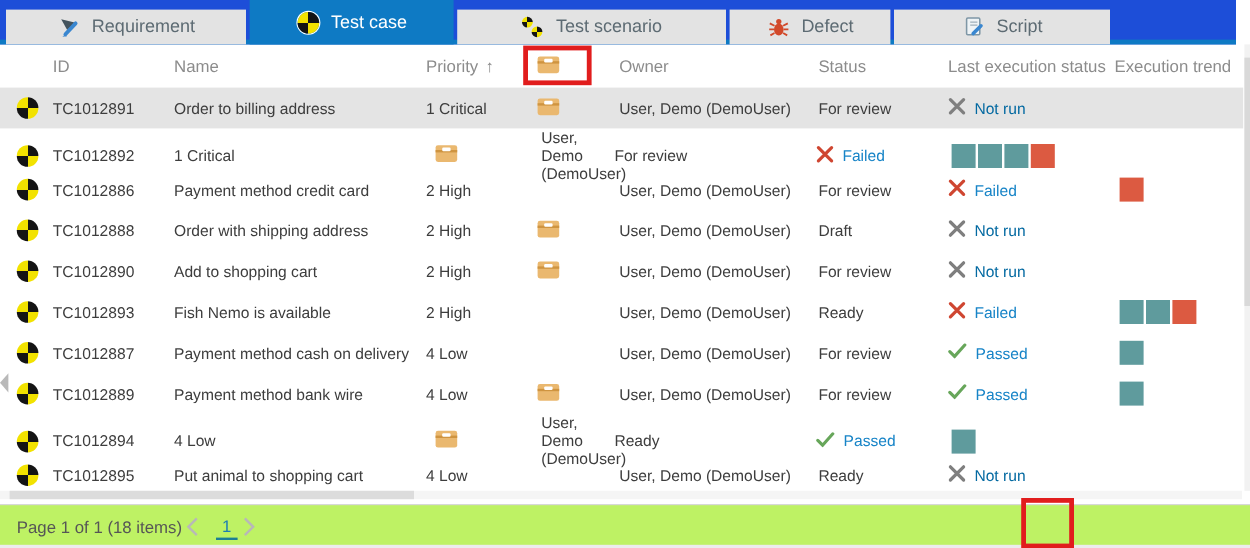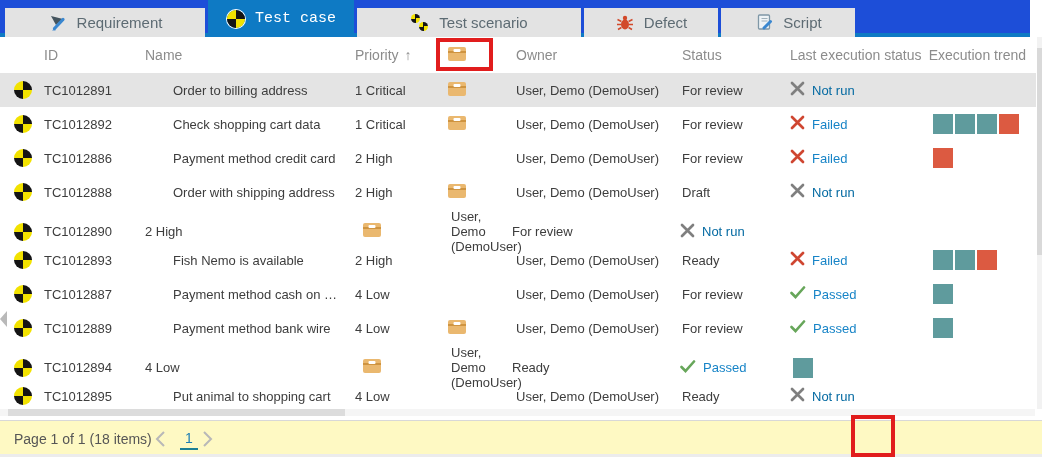--- a/index.html
+++ b/index.html
@@ -36,40 +36,40 @@
   .hc.c-status,.row .c-status{padding-left:7px;}
   .hc.c-exec,.row .c-exec{padding-left:5px;}
   .c-arch{padding-left:8px;}
   .c-trend-h{text-align:right;padding-right:10px;}
   .sort{color:#8c8c8c;font-size:14px;margin-left:6px;}
 
   .tbody{position:absolute;top:73px;left:0;right:6px;}
   .row{height:34px;font-size:13px;color:#3d3d3d;cursor:pointer;}
   .row.selected{background:#e4e4e4;}
   .c-icon{padding-left:14px;display:flex;align-items:center;}
-  .c-name{white-space:nowrap;overflow:hidden;text-overflow:ellipsis;padding-right:12px;margin-left:28px;}
+  .c-name{white-space:nowrap;overflow:hidden;text-overflow:ellipsis;padding-right:12px;}
   .c-exec{display:flex;align-items:center;gap:7px;white-space:nowrap;}
   .exec-label{color:#0369a1;}
   .exec-label.link{color:#1784c7;}
   .c-trend{display:flex;gap:2px;padding-left:8px;}
   .sq{width:20px;height:20px;flex:none;}
   .sq.pass{background:#5f9b9d;}
   .sq.fail{background:#dc5a41;}
 
   
   .hscroll-track{position:absolute;left:0;top:409px;width:1035px;height:7px;background:#f5f5f5;}
   .hscroll-thumb{position:absolute;left:8px;top:0;width:337px;height:7px;background:#dcdcdc;}
   .vscroll-track{position:absolute;right:0;top:37px;width:5px;height:372px;background:#f2f2f2;}
   .vscroll-thumb{position:absolute;right:0;top:11px;width:5px;height:207px;background:#d9d9d9;}
   .collapse-handle{position:absolute;left:0;top:311px;width:0;height:0;cursor:pointer;
        border-top:8px solid transparent;border-bottom:8px solid transparent;border-right:7px solid #b9b9b9;}
 
   
   .footer{position:absolute;left:0;right:0;top:420px;height:37px;border-top:1px solid #d8d8d8;
-          background:#fef9c3;font-size:14px;color:#565656;}
+          background:#bef264;font-size:14px;color:#565656;}
   .pgsummary{position:absolute;left:14px;top:10px;}
   .pgprev{position:absolute;left:155px;top:9px;cursor:pointer;}
   .pgnext{position:absolute;left:202px;top:9px;cursor:pointer;}
   .pgcur{position:absolute;left:180px;top:9px;color:#1c7db3;padding:0 5px 2px 5px;border-bottom:2px solid #1d7f94;cursor:pointer;}
 
   
   .ann{position:absolute;border:4px solid #e11d1d;box-sizing:border-box;z-index:6;pointer-events:none;}
   .ann1{left:436px;top:38px;width:57px;height:33px;}
   .ann2{left:851px;top:415px;width:44px;height:42px;}
   .bottom-strip{position:absolute;left:0;right:0;bottom:0;height:3px;background:#ececec;}
@@ -85,21 +85,21 @@
         <div class="tab" style="width: 200px;">
           <span class="tabicon">
             <svg width="20" height="17" viewBox="0 0 20 17">
               <path d="M3 2 L15 5 L8 11 Z" fill="#44545e"></path>
               <path d="M6.5 14.5 L15 5.5" stroke="#3a87d0" stroke-width="3.2" stroke-linecap="round"></path>
               <path d="M4 16.6 L6.3 14.6 L8 16.2 Z" fill="#3a87d0"></path>
             </svg>
           </span>
           <span>Requirement</span>
         </div>
-        <div class="tab active" style="width: 146px; font-family: Liberation Mono, monospace;">
+        <div class="tab active" style="width: 170px;">
           <span class="tabicon">
             <span class="dummy"></span>
           </span>
           <span>Test case</span>
         </div>
         <div class="tab" style="width: 224px;">
           <span class="tabicon">
             <span class="dummy mini m1"></span>
             <span class="dummy mini m2"></span>
           </span>
@@ -108,21 +108,21 @@
         <div class="tab" style="width: 134px;">
           <span class="tabicon">
             <svg width="18" height="16" viewBox="0 0 18 16">
               <ellipse cx="9" cy="9.5" rx="4" ry="5" fill="#d2492a"></ellipse>
               <circle cx="9" cy="3" r="2.2" fill="#d2492a"></circle>
               <path d="M5.4 6.5 L1.5 4.5 M5 9.5 L1 9.5 M5.4 12.5 L2 14.5 M12.6 6.5 L16.5 4.5 M13 9.5 L17 9.5 M12.6 12.5 L16 14.5" stroke="#d2492a" stroke-width="1.5"></path>
             </svg>
           </span>
           <span>Defect</span>
         </div>
-        <div class="tab" style="width: 134px;">
+        <div class="tab" style="width: 180px;">
           <span class="tabicon">
             <svg width="17" height="17" viewBox="0 0 17 17">
               <rect x="2.5" y="1" width="11" height="14" rx="1" fill="#eef3f6" stroke="#7f97a6" stroke-width="1.3"></rect>
               <path d="M5.5 4.5 h6 M5.5 7 h6" stroke="#9fb0ba" stroke-width="1.1"></path>
               <path d="M8 14 L14.5 7.5" stroke="#3a87d0" stroke-width="3" stroke-linecap="round"></path>
             </svg>
           </span>
           <span>Script</span>
         </div>
       </div>
@@ -157,21 +157,20 @@
             </svg></span>
           <span class="exec-label">Not run</span>
         </div>
         <div class="c-trend"></div>
       </div>
       <div class="row grid">
         <div class="c-icon">
           <span class="dummy"></span>
         </div>
         <div class="c-id">TC1012892</div>
-        <div class="c-name">Check shopping cart data</div>
         <div class="c-priority">1 Critical</div>
         <div class="c-arch"><span class="icon-archive"></span></div>
         <div class="c-owner">User, Demo (DemoUser)</div>
         <div class="c-status">For review</div>
         <div class="c-exec">
           <span><svg width="15" height="15" viewBox="0 0 15 15">
               <path d="M2 2 L13 13 M13 2 L2 13" stroke="#cf4631" stroke-width="2.7" stroke-linecap="round" fill="none"></path>
             </svg></span>
           <span class="exec-label link">Failed</span>
         </div>
@@ -218,20 +217,21 @@
             </svg></span>
           <span class="exec-label">Not run</span>
         </div>
         <div class="c-trend"></div>
       </div>
       <div class="row grid">
         <div class="c-icon">
           <span class="dummy"></span>
         </div>
         <div class="c-id">TC1012890</div>
+        <div class="c-name">Add to shopping cart</div>
         <div class="c-priority">2 High</div>
         <div class="c-arch"><span class="icon-archive"></span></div>
         <div class="c-owner">User, Demo (DemoUser)</div>
         <div class="c-status">For review</div>
         <div class="c-exec">
           <span><svg width="15" height="15" viewBox="0 0 15 15">
               <path d="M2 2 L13 13 M13 2 L2 13" stroke="#7f7f7f" stroke-width="2.7" stroke-linecap="round" fill="none"></path>
             </svg></span>
           <span class="exec-label">Not run</span>
         </div>

